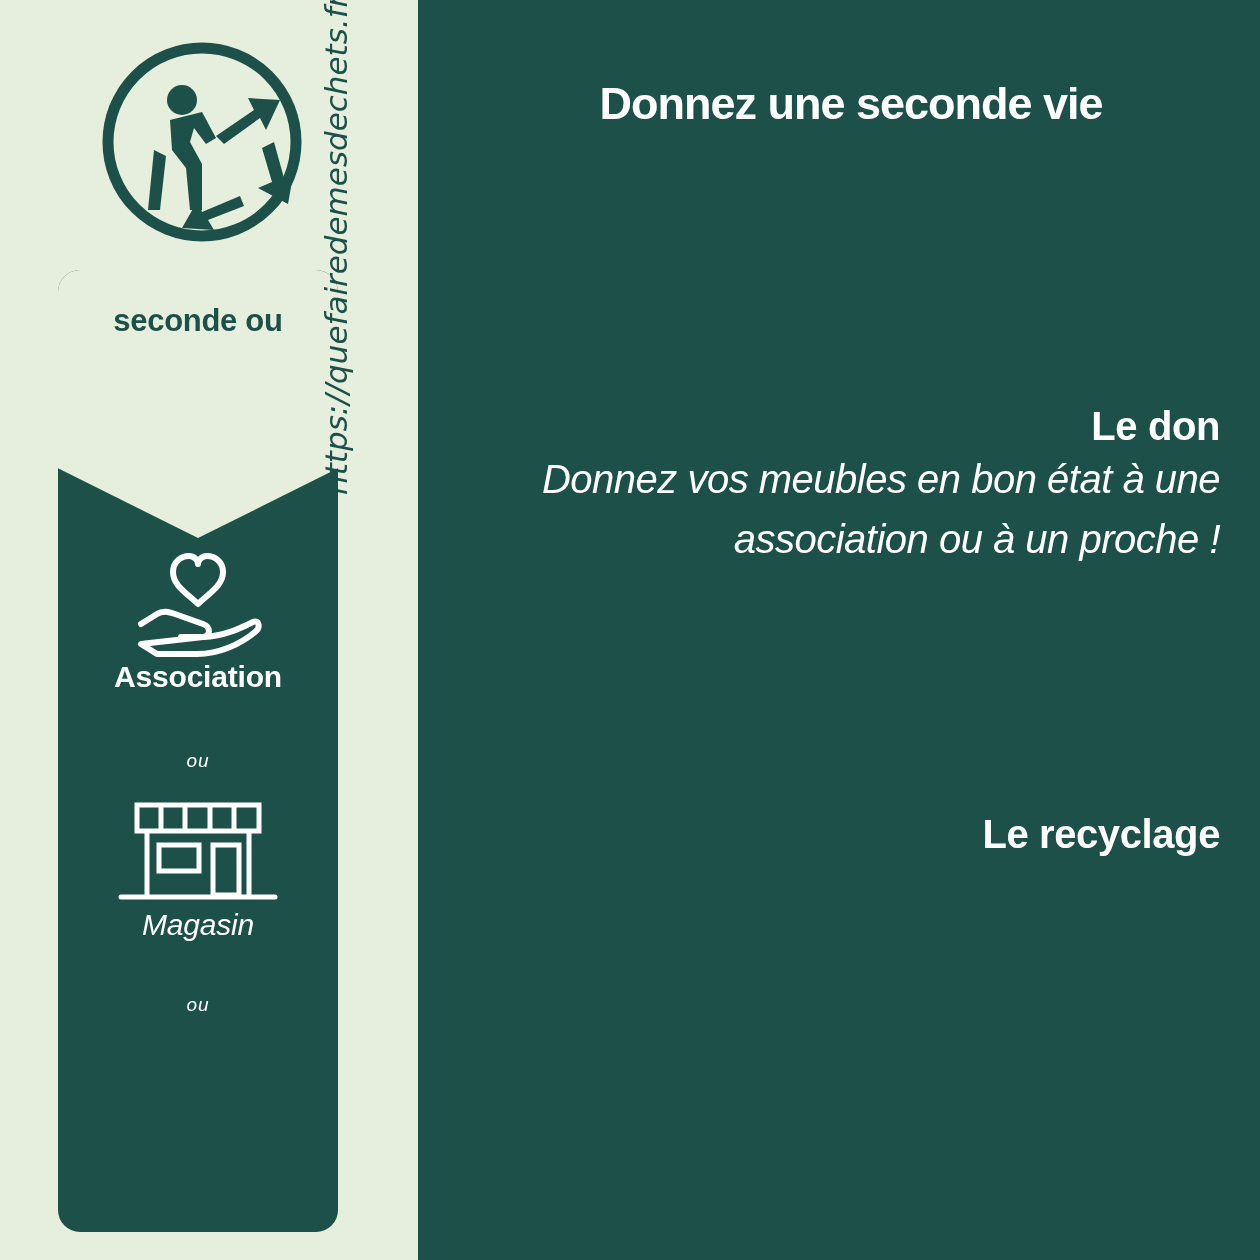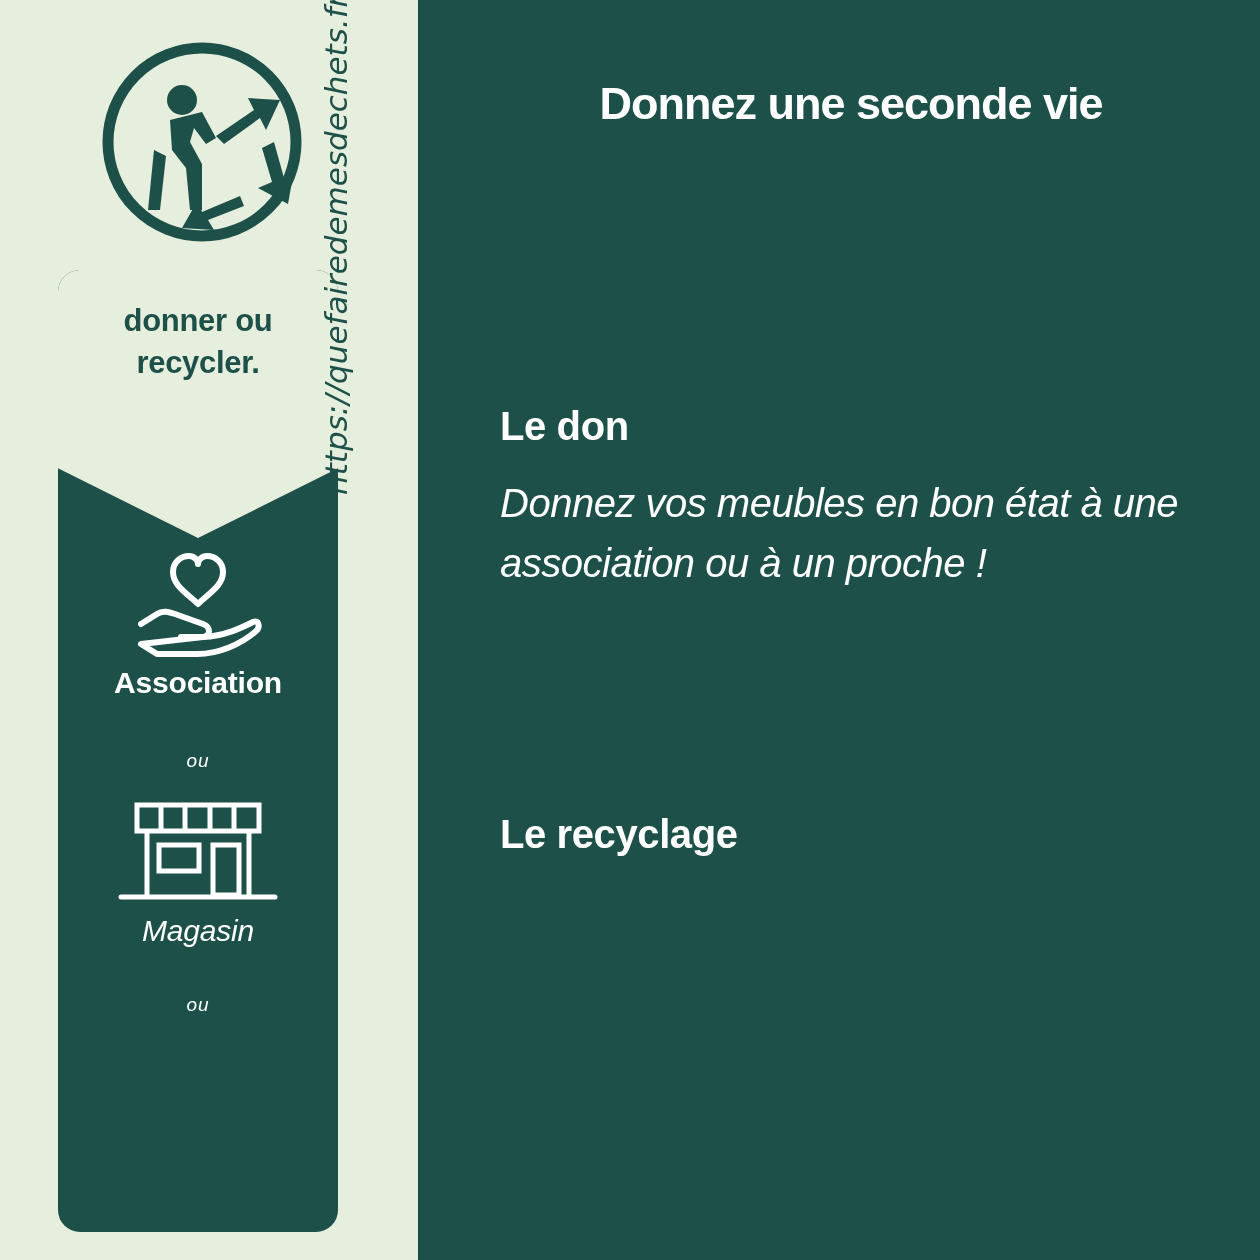--- a/index.html
+++ b/index.html
@@ -84,21 +84,20 @@
   }
   .step-icon {
     height: 108px;
     display: flex;
     align-items: center;
     justify-content: center;
   }
   .step-label {
     font-size: 30px;
     font-weight: bold;
-    margin-top: 6px;
     letter-spacing: -0.2px;
   }
   .step-label.light {
     font-weight: normal;
     font-style: italic;
   }
   .connector {
     position: absolute;
     width: 280px;
     left: 58px;
@@ -132,33 +131,33 @@
     color: #ffffff;
     font-size: 45px;
     font-weight: bold;
     line-height: 1.35;
     letter-spacing: -1px;
   }
   .section {
     position: absolute;
     left: 500px;
     width: 720px;
+    text-align: right;
   }
   .section-head {
     color: #ffffff;
     font-size: 40px;
     font-weight: bold;
     letter-spacing: -0.4px;
   }
   .section-body {
     color: #ffffff;
     font-size: 40px;
     font-style: italic;
     line-height: 1.5;
-    margin-top: 24px;
     letter-spacing: -0.5px;
   }
   #sec-don { top: 404px; }
   #sec-recyclage { top: 812px; }
 </style>
 </head>
 <body>
 
 <div class="poster">
 
@@ -175,22 +174,21 @@
 
       <path d="M118 98 L156 72 L150 60 L182 62 L168 92 L162 80 L126 106 Z" fill="#1d5048"></path>
       <path d="M176 104 L186 140 L196 132 L190 166 L160 150 L174 144 L164 110 Z" fill="#1d5048"></path>
       <path d="M146 168 L110 182 L116 192 L84 190 L100 162 L104 174 L142 158 Z" fill="#1d5048"></path>
     </svg>
   </div>
 
   <div class="dark-card"></div>
   <div class="banner"></div>
   <div class="banner-text">
-    <div>donner ou</div>
-    <div>recycler.</div>
+    <div>seconde ou</div>
   </div>
 
   <div class="step" style="top:552px;">
     <div class="step-icon">
       <svg viewBox="0 0 130 108" width="130" height="108" aria-hidden="true">
         <path d="M65 52 C55 42 40 34 40 20 C40 10 48 4 56 4 C61 4 65 8 65 12 C65 8 69 4 74 4 C82 4 90 10 90 20 C90 34 75 42 65 52 Z" fill="none" stroke="#ffffff" stroke-width="6" stroke-linejoin="round"></path>
         <path d="M8 72 L24 62 C30 58 36 60 42 62 L70 72 C78 75 78 84 70 85 L48 85" fill="none" stroke="#ffffff" stroke-width="6" stroke-linecap="round" stroke-linejoin="round"></path>
         <path d="M70 85 C92 84 108 76 120 70 C126 67 128 76 122 80 C108 92 86 102 64 102 L24 102 L8 92 Z" fill="none" stroke="#ffffff" stroke-width="6" stroke-linejoin="round"></path>
       </svg>
     </div>

